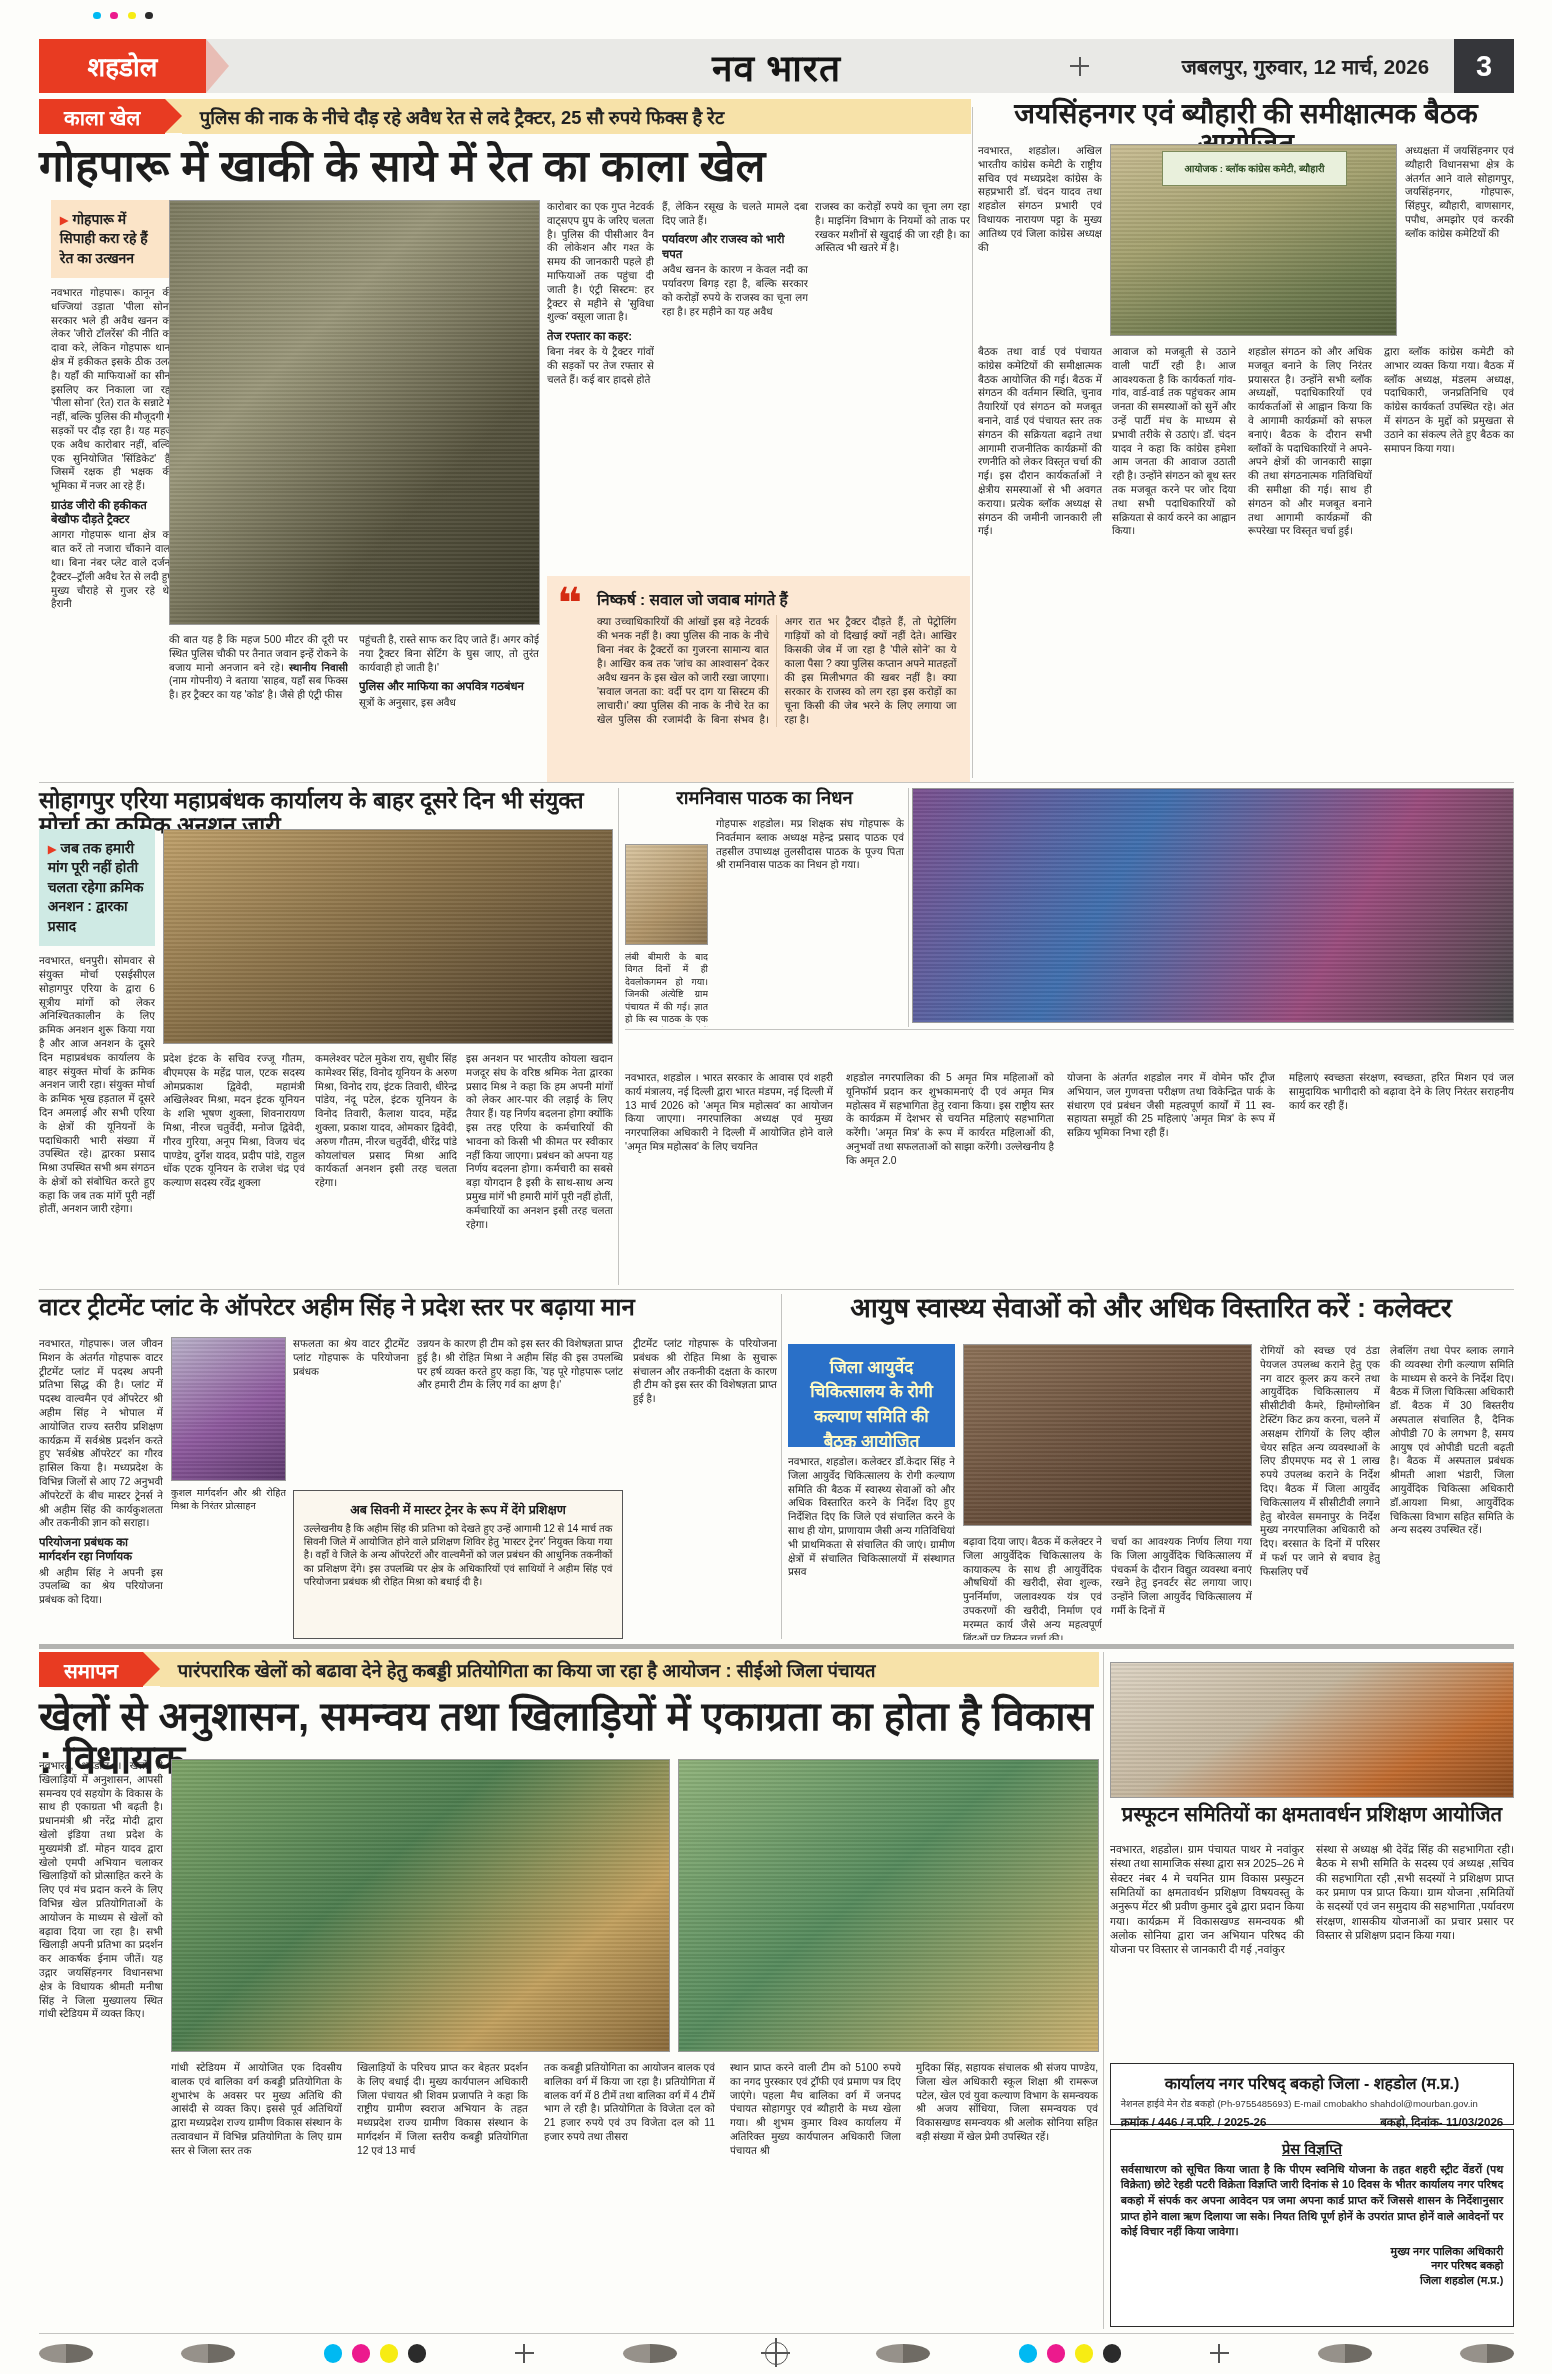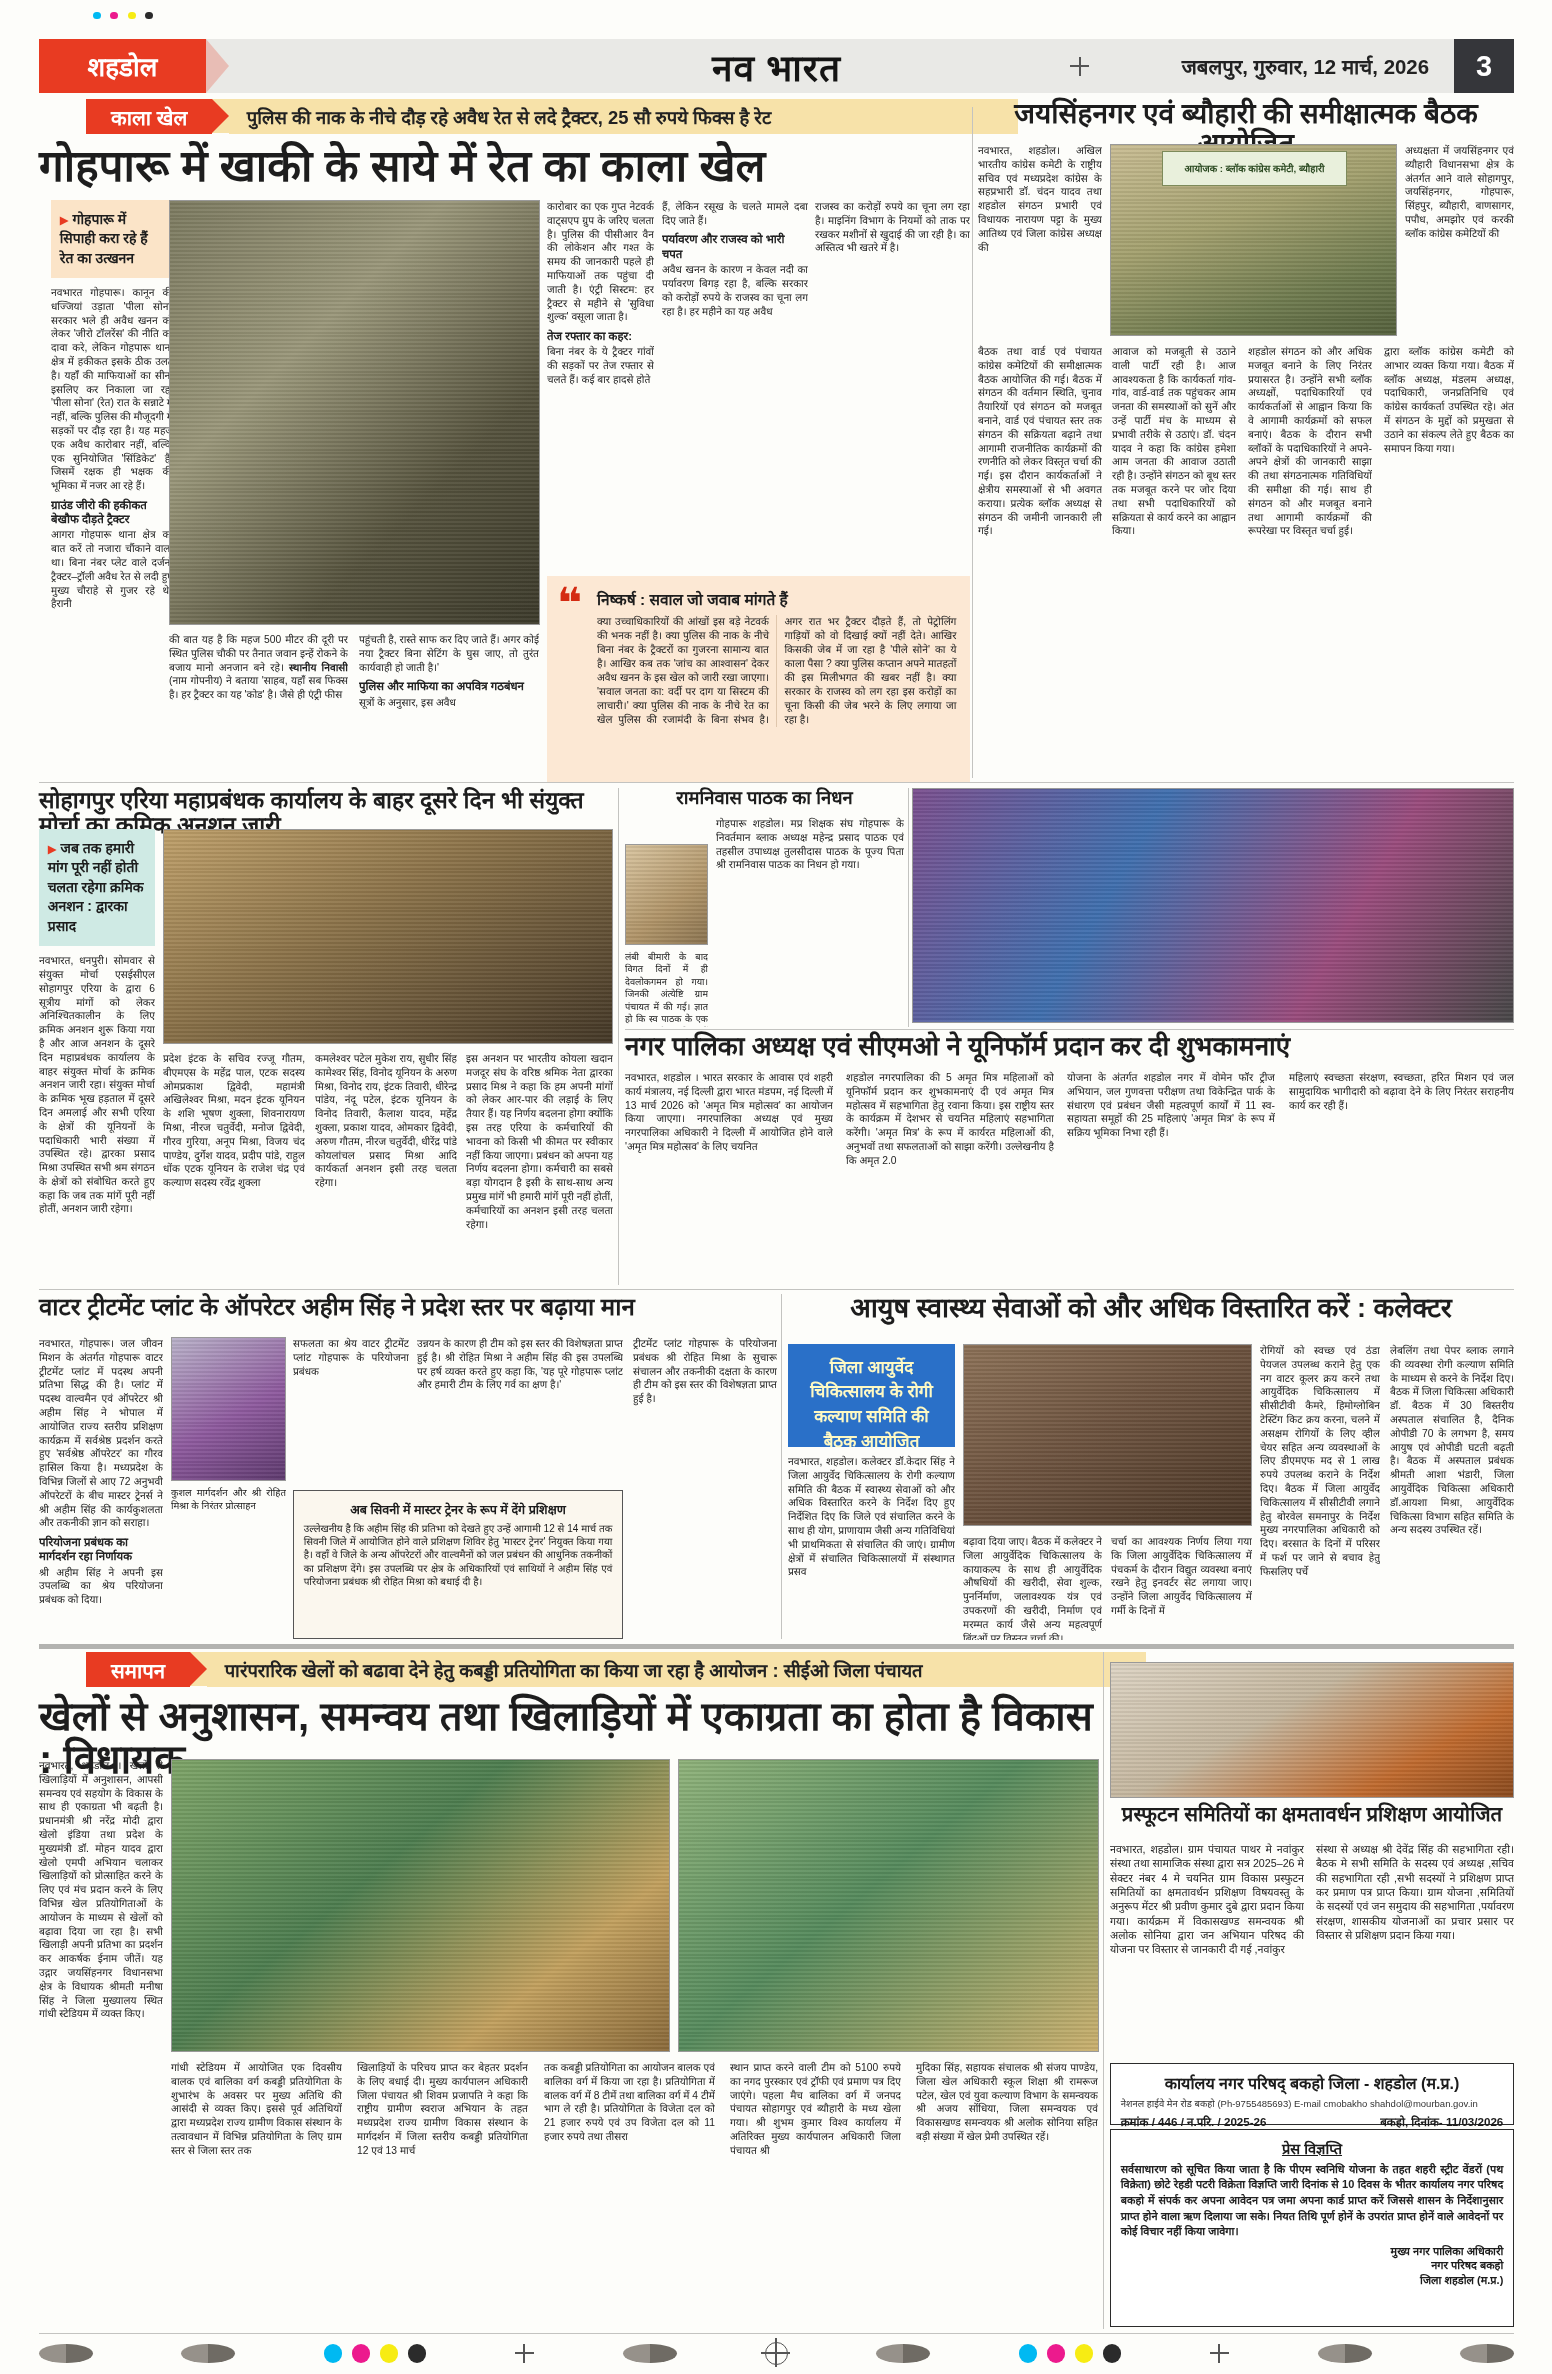--- a/index.html
+++ b/index.html
@@ -6,21 +6,21 @@
   .page{position:relative;width:1553px;height:2375px;background:#fdfdfa;font-family:"Liberation Sans","DejaVu Sans",sans-serif;color:#1c1c1c;overflow:hidden;}
   .abs{position:absolute;}
   
   .hdr{position:absolute;left:39px;top:39px;width:1475px;height:54px;background:#e9e9e6;}
   .edition{position:absolute;left:0;top:0;width:167px;height:54px;background:#e83b22;color:#fff;font-weight:bold;font-size:26px;display:flex;align-items:center;justify-content:center;}
   .edition-arrow{position:absolute;left:167px;top:0;width:0;height:0;border-top:27px solid transparent;border-bottom:27px solid transparent;border-left:23px solid #e83b22;opacity:.25;}
   .masthead{position:absolute;left:0;top:0;width:100%;height:54px;display:flex;align-items:center;justify-content:center;font-size:37px;font-weight:900;color:#141414;letter-spacing:1px;}
   .dateline{position:absolute;right:85px;top:0;height:54px;display:flex;align-items:center;font-weight:bold;font-size:20.4px;color:#222;}
   .pageno{position:absolute;right:0;top:0;width:60px;height:54px;background:#35363a;color:#fff;display:flex;align-items:center;justify-content:center;font-size:29px;font-weight:bold;}
   
-  .kicker{display:flex;height:35px;align-items:stretch;margin-left:47px;}
+  .kicker{display:flex;height:35px;align-items:stretch;}
   .kbadge{background:#e83b22;color:#fff;font-weight:bold;font-size:20.4px;display:flex;align-items:center;padding:0 25px;}
   .karrow{width:0;height:0;border-top:17.5px solid transparent;border-bottom:17.5px solid transparent;border-left:17.5px solid #e83b22;background:#f7e2a9;}
   .kstrip{flex:1;background:#f7e2a9;display:flex;align-items:center;padding:0 17.5px;font-weight:bold;font-size:18.4px;color:#222;}
   
   .h1a{font-weight:800;color:#1d1d1d;line-height:1.08;}
   .col{position:absolute;overflow:hidden;font-size:10.3px;line-height:1.34;text-align:justify;color:#222;}
   .subhead{font-weight:bold;font-size:11.5px;margin:4.9px 0 1.9px;text-align:left;line-height:1.25;}
   .lead{font-weight:bold;}
   .hlbox{background:#fbe4c8;padding:9.7px 8.7px;font-weight:bold;font-size:14px;line-height:1.4;color:#1d1d1d;margin-bottom:7.8px;text-align:left;}
   .hlbox .arr{color:#e83b22;font-size:11.6px;margin-right:3.9px;}
@@ -178,21 +178,20 @@
       </div>
     <div class="col" style="left:91px;top:29px;width:188px;height:210px;"><span>गोहपारू शहडोल। मप्र शिक्षक संघ गोहपारू के निवर्तमान ब्लाक अध्यक्ष महेन्द्र प्रसाद पाठक एवं तहसील उपाध्यक्ष तुलसीदास पाठक के पूज्य पिता श्री रामनिवास पाठक का निधन हो गया।</span></div>
     <div class="col" style="left:0;top:163px;width:83px;height:76px;font-size:9.3px;"><span>लंबी बीमारी के बाद विगत दिनों में ही देवलोकगमन हो गया। जिनकी अंत्येष्टि ग्राम पंचायत में की गई। ज्ञात हो कि स्व पाठक के एक पुत्र एवं तीन पुत्रियां हैं जिनमें एक पुत्र एवं एक पुत्री की शादी होना शेष है। एक मात्र पुत्र सुनील पाठक शिक्षक हैं। अंत्येष्टि में बड़ी संख्या में शिक्षक साथी एवं ग्रामवासी शामिल हुए।</span></div>
   </div>
 
   <div class="photo ph-women" style="left:912px;top:788px;width:602px;height:235px;">
       <div class="ph-tex"></div>
     </div>
 
   <div class="abs" style="left:625px;top:1032px;width:889px;height:252px;">
-    <div class="h1a" style="position:absolute;left:0;top:0;width:889px;font-size:26px;">नगर पालिका अध्यक्ष एवं सीएमओ ने यूनिफॉर्म प्रदान कर दी शुभकामनाएं</div>
     <div class="col" style="left:0;top:39px;width:208px;height:212px;"><span>नवभारत, शहडोल । भारत सरकार के आवास एवं शहरी कार्य मंत्रालय, नई दिल्ली द्वारा भारत मंडपम, नई दिल्ली में 13 मार्च 2026 को 'अमृत मित्र महोत्सव' का आयोजन किया जाएगा। नगरपालिका अध्यक्ष एवं मुख्य नगरपालिका अधिकारी ने दिल्ली में आयोजित होने वाले 'अमृत मित्र महोत्सव' के लिए चयनित</span></div>
     <div class="col" style="left:221px;top:39px;width:208px;height:212px;"><span>शहडोल नगरपालिका की 5 अमृत मित्र महिलाओं को यूनिफॉर्म प्रदान कर शुभकामनाएं दी एवं अमृत मित्र महोत्सव में सहभागिता हेतु रवाना किया। इस राष्ट्रीय स्तर के कार्यक्रम में देशभर से चयनित महिलाएं सहभागिता करेंगी। 'अमृत मित्र' के रूप में कार्यरत महिलाओं की, अनुभवों तथा सफलताओं को साझा करेंगी। उल्लेखनीय है कि अमृत 2.0</span></div>
     <div class="col" style="left:442px;top:39px;width:208px;height:212px;"><span>योजना के अंतर्गत शहडोल नगर में वोमेन फॉर ट्रीज अभियान, जल गुणवत्ता परीक्षण तथा विकेन्द्रित पार्क के संधारण एवं प्रबंधन जैसी महत्वपूर्ण कार्यों में 11 स्व-सहायता समूहों की 25 महिलाएं 'अमृत मित्र' के रूप में सक्रिय भूमिका निभा रही हैं।</span></div>
     <div class="col" style="left:664px;top:39px;width:225px;height:212px;"><span>महिलाएं स्वच्छता संरक्षण, स्वच्छता, हरित मिशन एवं जल सामुदायिक भागीदारी को बढ़ावा देने के लिए निरंतर सराहनीय कार्य कर रही हैं।</span></div>
   </div>
 
   <div class="abs" style="left:39px;top:1294px;width:737px;height:345px;">
     <div class="h1a" style="position:absolute;left:0;top:0;width:737px;font-size:24px;">वाटर ट्रीटमेंट प्लांट के ऑपरेटर अहीम सिंह ने प्रदेश स्तर पर बढ़ाया मान</div>
     <div class="col" style="left:0;top:43px;width:124px;height:303px;">
       <span>नवभारत, गोहपारू। जल जीवन मिशन के अंतर्गत गोहपारू वाटर ट्रीटमेंट प्लांट में पदस्थ अपनी प्रतिभा सिद्ध की है। प्लांट में पदस्थ वाल्वमैन एवं ऑपरेटर श्री अहीम सिंह ने भोपाल में आयोजित राज्य स्तरीय प्रशिक्षण कार्यक्रम में सर्वश्रेष्ठ प्रदर्शन करते हुए 'सर्वश्रेष्ठ ऑपरेटर' का गौरव हासिल किया है। मध्यप्रदेश के विभिन्न जिलों से आए 72 अनुभवी ऑपरेटरों के बीच मास्टर ट्रेनर्स ने श्री अहीम सिंह की कार्यकुशलता और तकनीकी ज्ञान को सराहा।</span>

